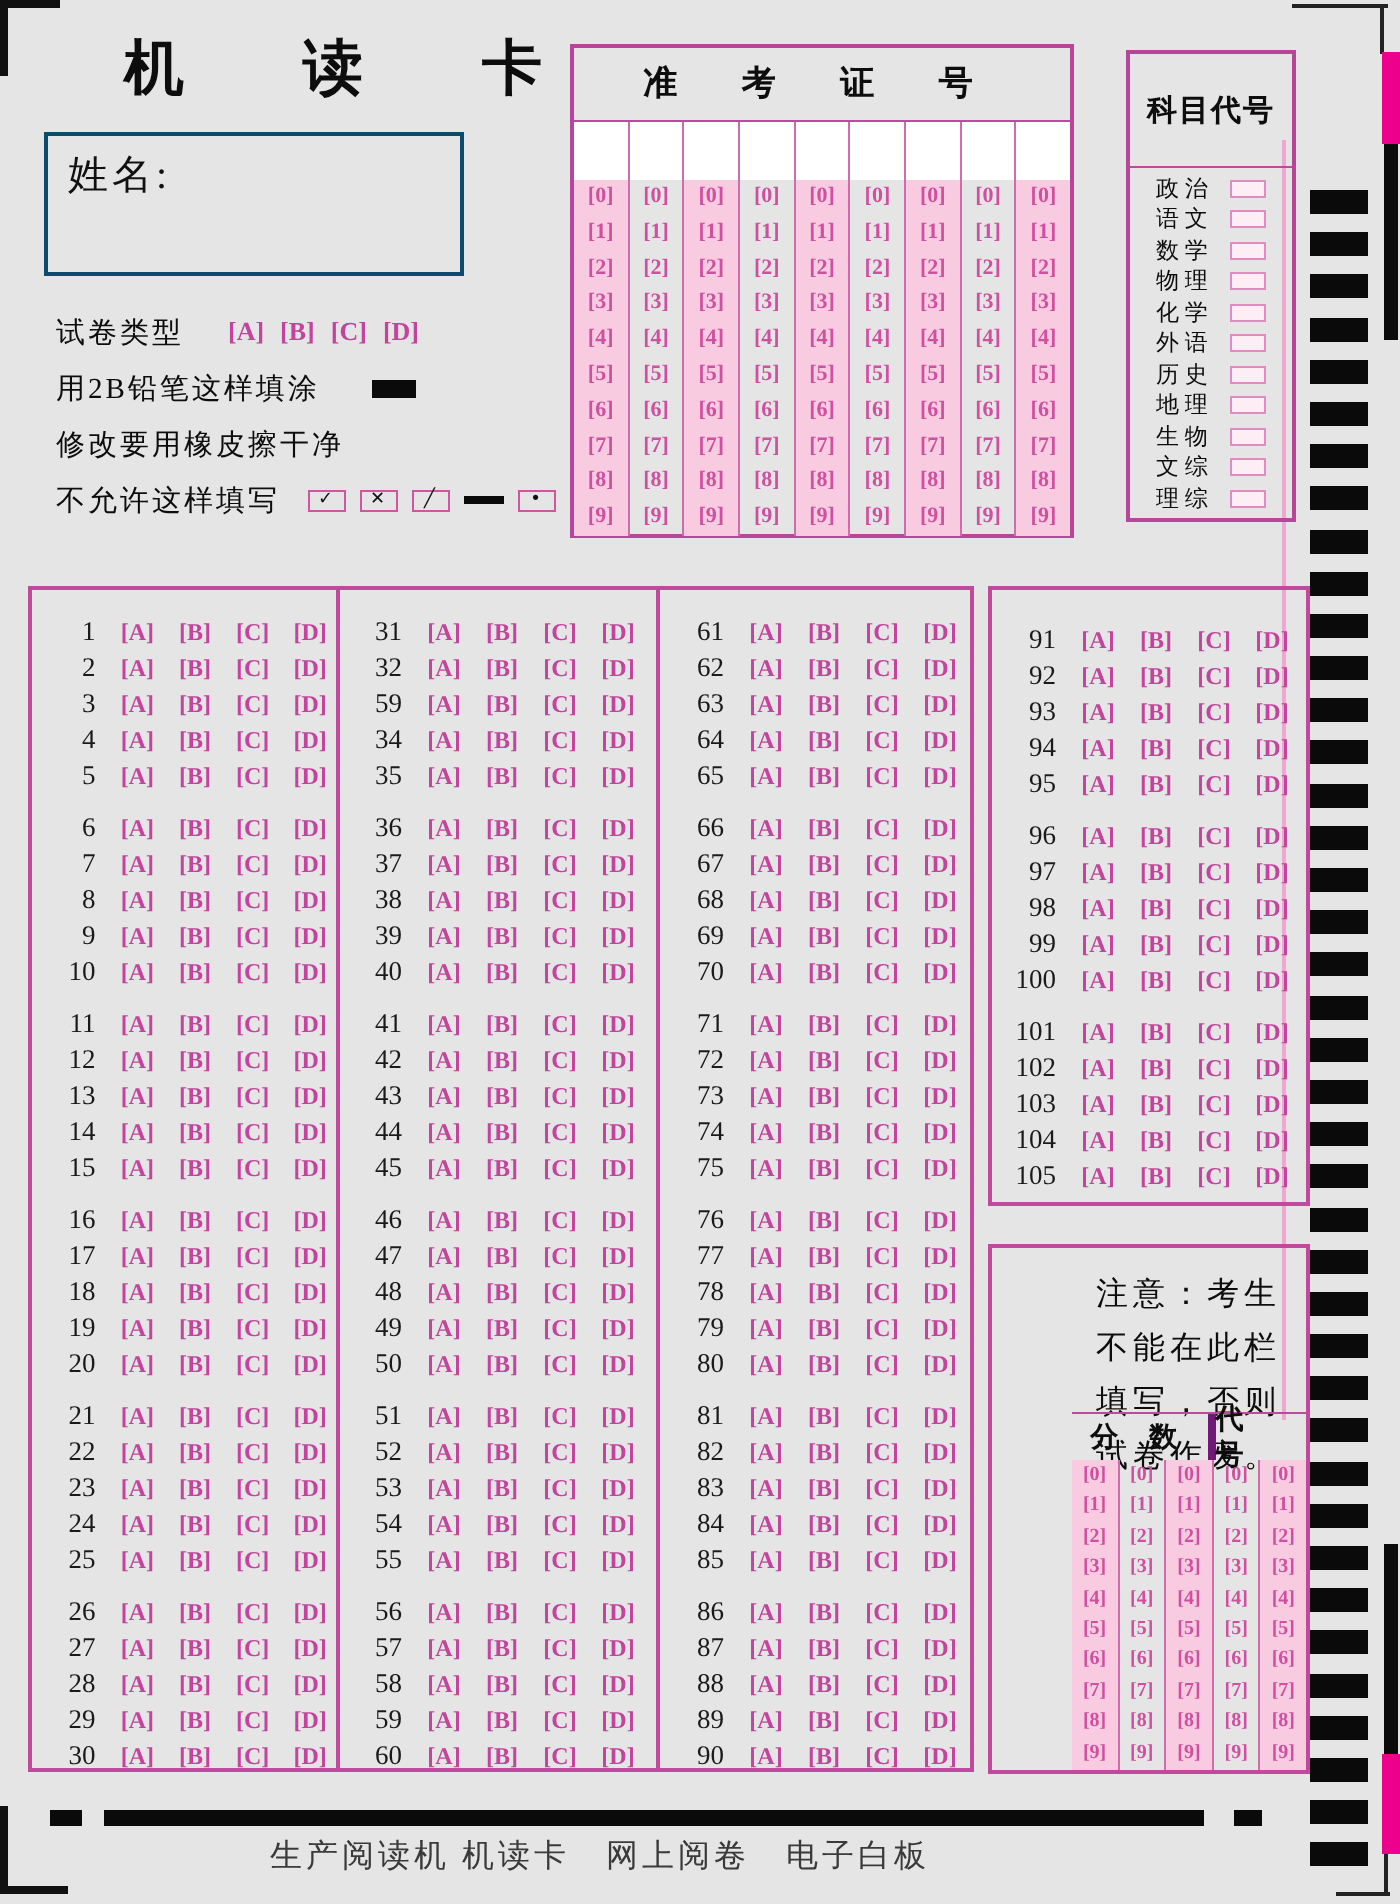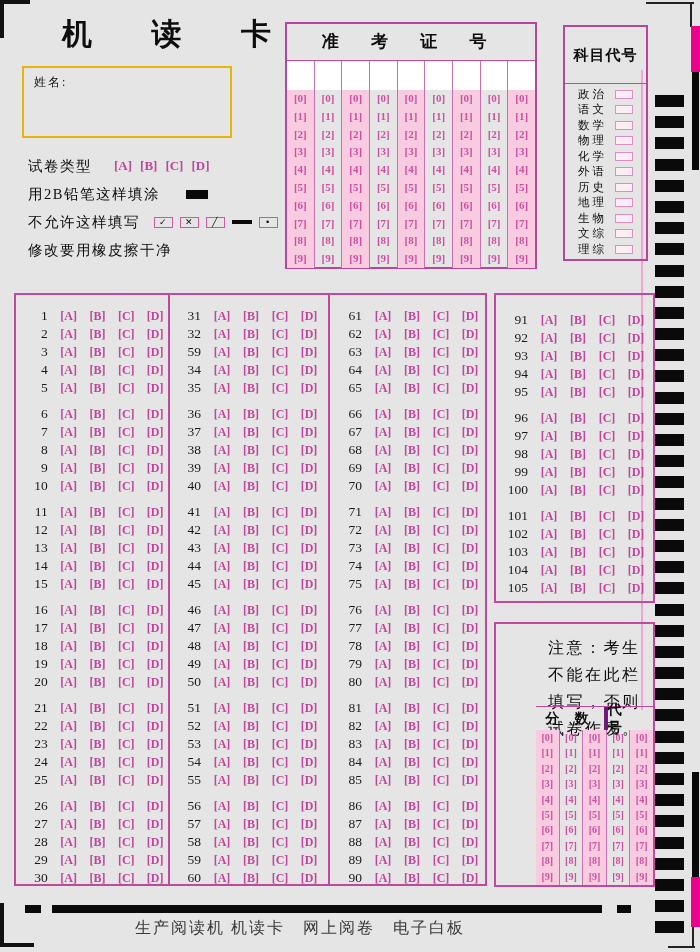--- a/index.html
+++ b/index.html
@@ -21,22 +21,22 @@
   .timing{position:absolute;left:655px;top:95px;width:30px;}
   .t-mark{width:29px;height:12px;background:#0a0a0a;margin-bottom:9.2px;}
   .bottom-bar{position:absolute;top:905px;height:8px;background:#0a0a0a;}
   .bb1{left:25px;width:16px;}
   .bb2{left:52px;width:550px;}
   .bb3{left:617px;width:14px;}
   
   .title{position:absolute;left:62px;top:14px;margin:0;font-size:30px;font-weight:bold;
          letter-spacing:26px;color:#0d0d0d;}
   .name-box{position:absolute;left:22px;top:66px;width:210px;height:72px;
-            border:2px solid #eab308;box-sizing:border-box;padding:6px 0 0 10px;
-            font-size:12px;color:#111;letter-spacing:2px;}
+            border:2px solid #0c4a6e;box-sizing:border-box;padding:6px 0 0 10px;
+            font-size:20px;color:#111;letter-spacing:2px;}
   
   .instr{position:absolute;left:28px;top:152px;width:260px;font-size:14.5px;color:#0d0d0d;letter-spacing:1.5px;}
   .instr-row{height:28px;display:flex;align-items:center;}
   .pt-opts{margin-left:22px;display:flex;gap:8px;}
   .opt-bubble{color:#c2449c;font-size:13px;font-weight:bold;letter-spacing:0;}
   .fill-rect{display:inline-block;width:22px;height:9px;background:#0a0a0a;margin-left:26px;}
   .wx-wrap{margin-left:14px;display:flex;align-items:center;gap:7px;}
   .wx-box{width:17px;height:9px;border:1px solid #d3559f;display:flex;align-items:center;justify-content:center;}
   .wx-glyph{font-size:9px;line-height:9px;color:#111;font-family:"DejaVu Sans",sans-serif;}
   .wx-bar{width:20px;height:4px;background:#0a0a0a;}
@@ -166,39 +166,39 @@
           <span class="opt-bubble">[B]</span>
           <span class="opt-bubble">[C]</span>
           <span class="opt-bubble">[D]</span>
         </span>
     </div>
     <div class="instr-row">
       <span>用2B铅笔这样填涂</span>
       <span class="fill-rect"></span>
     </div>
     <div class="instr-row">
+      <span>修改要用橡皮擦干净</span>
+    </div>
+    <div class="instr-row">
       <span>不允许这样填写</span>
       <span class="wx-wrap" id="wrong-examples">
           <span class="wx-box">
             <span class="wx-glyph">✓</span>
           </span>
           <span class="wx-box">
             <span class="wx-glyph">✕</span>
           </span>
           <span class="wx-box">
             <span class="wx-glyph">╱</span>
           </span>
           <span class="wx-bar"></span>
           <span class="wx-box">
             <span class="wx-glyph">•</span>
           </span>
         </span>
-    </div>
-    <div class="instr-row">
-      <span>修改要用橡皮擦干净</span>
     </div>
   </div>
 
   <div class="ticket">
     <div class="ticket-title">准 考 证 号</div>
     <div class="ticket-grid" id="ticket-grid">
         <div class="t-col">
           <div class="t-blank"></div>
           <div class="t-stack shaded">
             <div class="t-cell">[0]</div>

